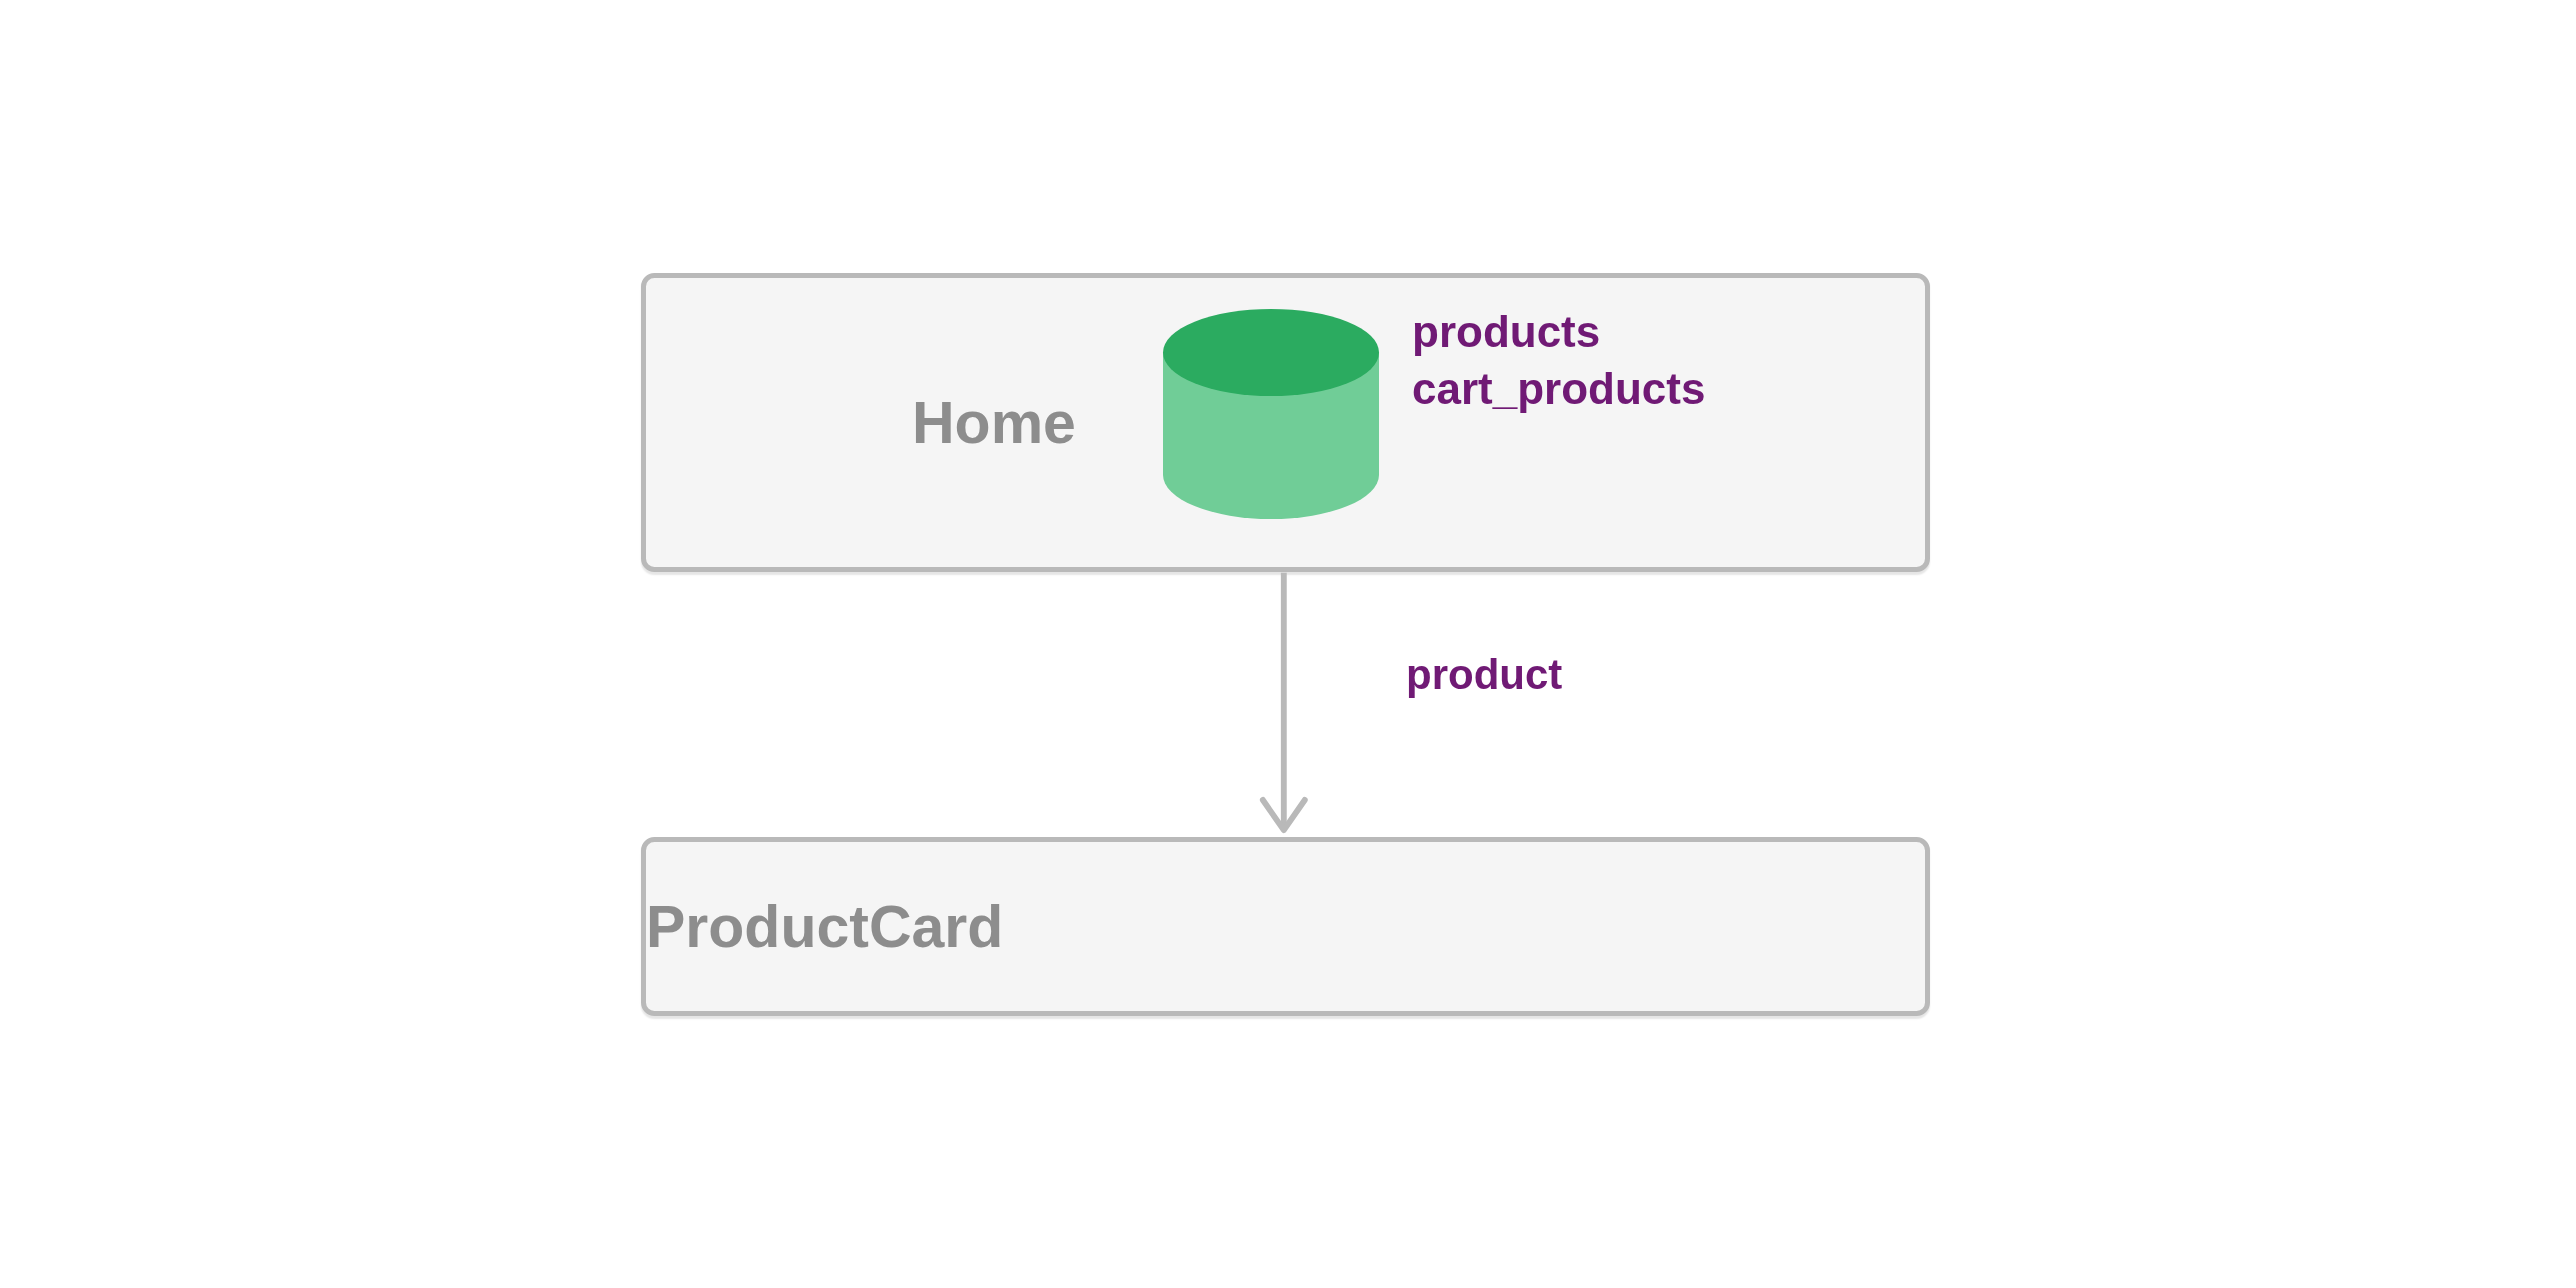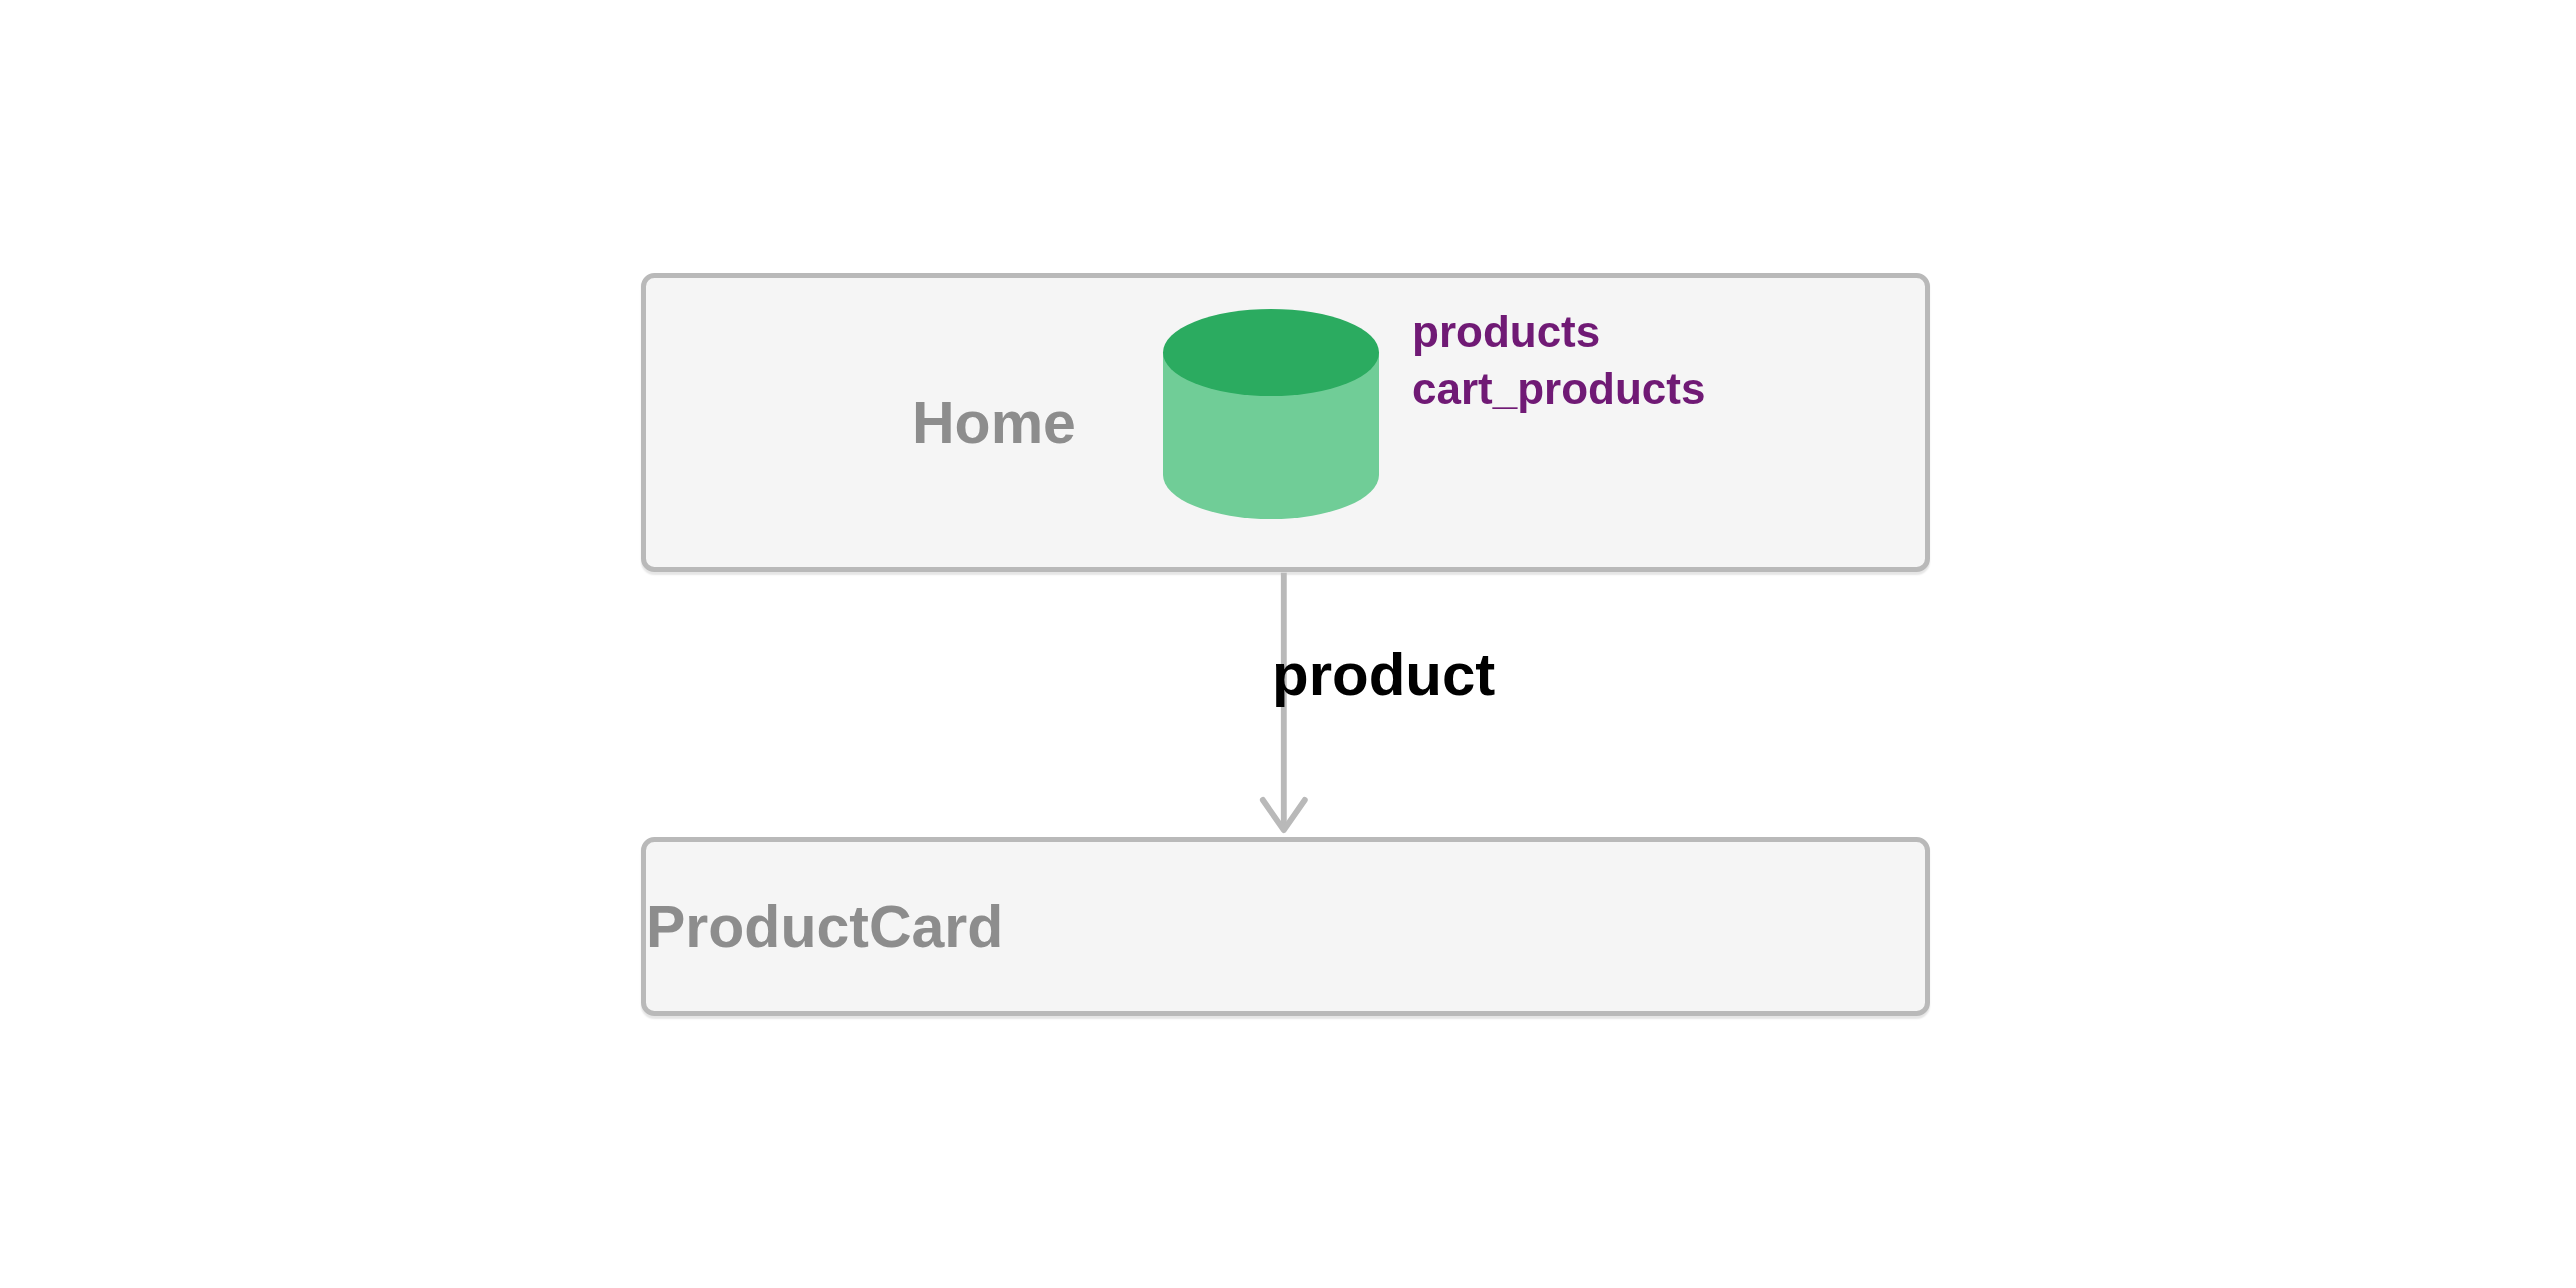--- a/index.html
+++ b/index.html
@@ -98,24 +98,24 @@
     position: absolute;
     left: 0;
     top: 0;
     width: 2576px;
     height: 1288px;
     pointer-events: none;
   }
 
   .edge-labels {
     position: absolute;
-    left: 1272px;
+    left: 1406px;
     top: 646px;
-    color: #000000;
-    font-size: 60px;
+    color: #701a75;
+    font-size: 42px;
     line-height: 57px;
     white-space: nowrap;
   }
 </style>
 </head>
 <body>
 
 <div class="diagram-canvas">
 
   <div id="node-home" class="node">

